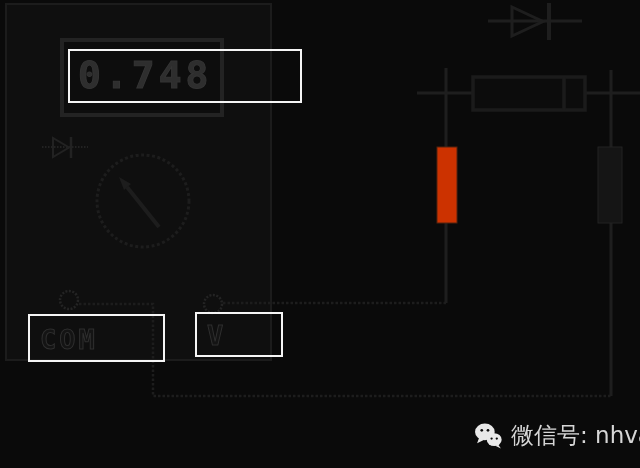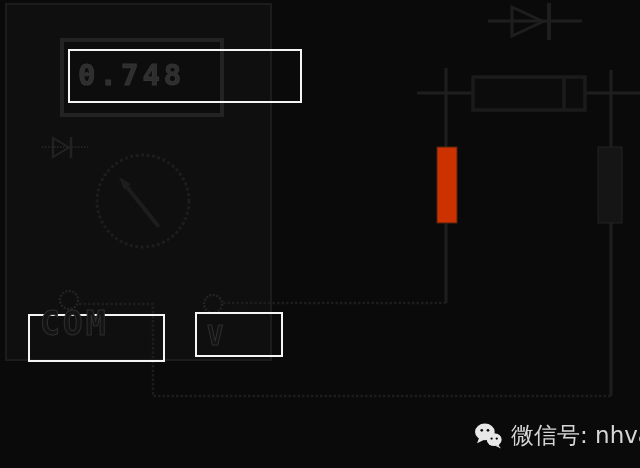--- a/index.html
+++ b/index.html
@@ -12,34 +12,34 @@
     position:absolute;left:5px;top:3px;width:263px;height:354px;
     border:2px solid #1c1c1c;background:#0f0f0f;
   }
   
   .lcd{
     position:absolute;left:60px;top:38px;width:156px;height:71px;
     border:4px solid #232323;background:#0d0d0d;
   }
   .lcd-value{
     position:absolute;left:78px;top:56px;width:200px;
-    font-family:"DejaVu Sans Mono",monospace;font-size:29px;line-height:38px;
+    font-family:"DejaVu Sans Mono",monospace;font-size:38px;line-height:38px;
     color:#2e2e2e;letter-spacing:4px;font-weight:bold;
     -webkit-text-stroke:1px #343434;
   }
   
   .hl{position:absolute;border:2px solid #f5f5f5;background:transparent;}
   .hl-display{left:68px;top:49px;width:230px;height:50px;}
   .hl-com{left:28px;top:314px;width:133px;height:44px;}
   .hl-v{left:195px;top:312px;width:84px;height:41px;}
   .term-label{
     position:absolute;font-family:"DejaVu Sans Mono",monospace;font-weight:bold;
     color:#141414;-webkit-text-stroke:1px #2f2f2f;
   }
-  .label-com{left:40px;top:304px;font-size:33px;letter-spacing:3px;}
+  .label-com{left:40px;top:324px;font-size:27px;letter-spacing:3px;}
   .label-v{left:207px;top:320px;font-size:27px;}
   
   .overlay{position:absolute;left:0;top:0;width:640px;height:468px;}
   
   .caption{
     position:absolute;left:248px;top:408px;
     font-size:46px;line-height:50px;font-weight:bold;letter-spacing:2px;
     color:#121212;-webkit-text-stroke:1.5px #2b2b2b;
     font-family:"DejaVu Sans",sans-serif;white-space:nowrap;
   }

